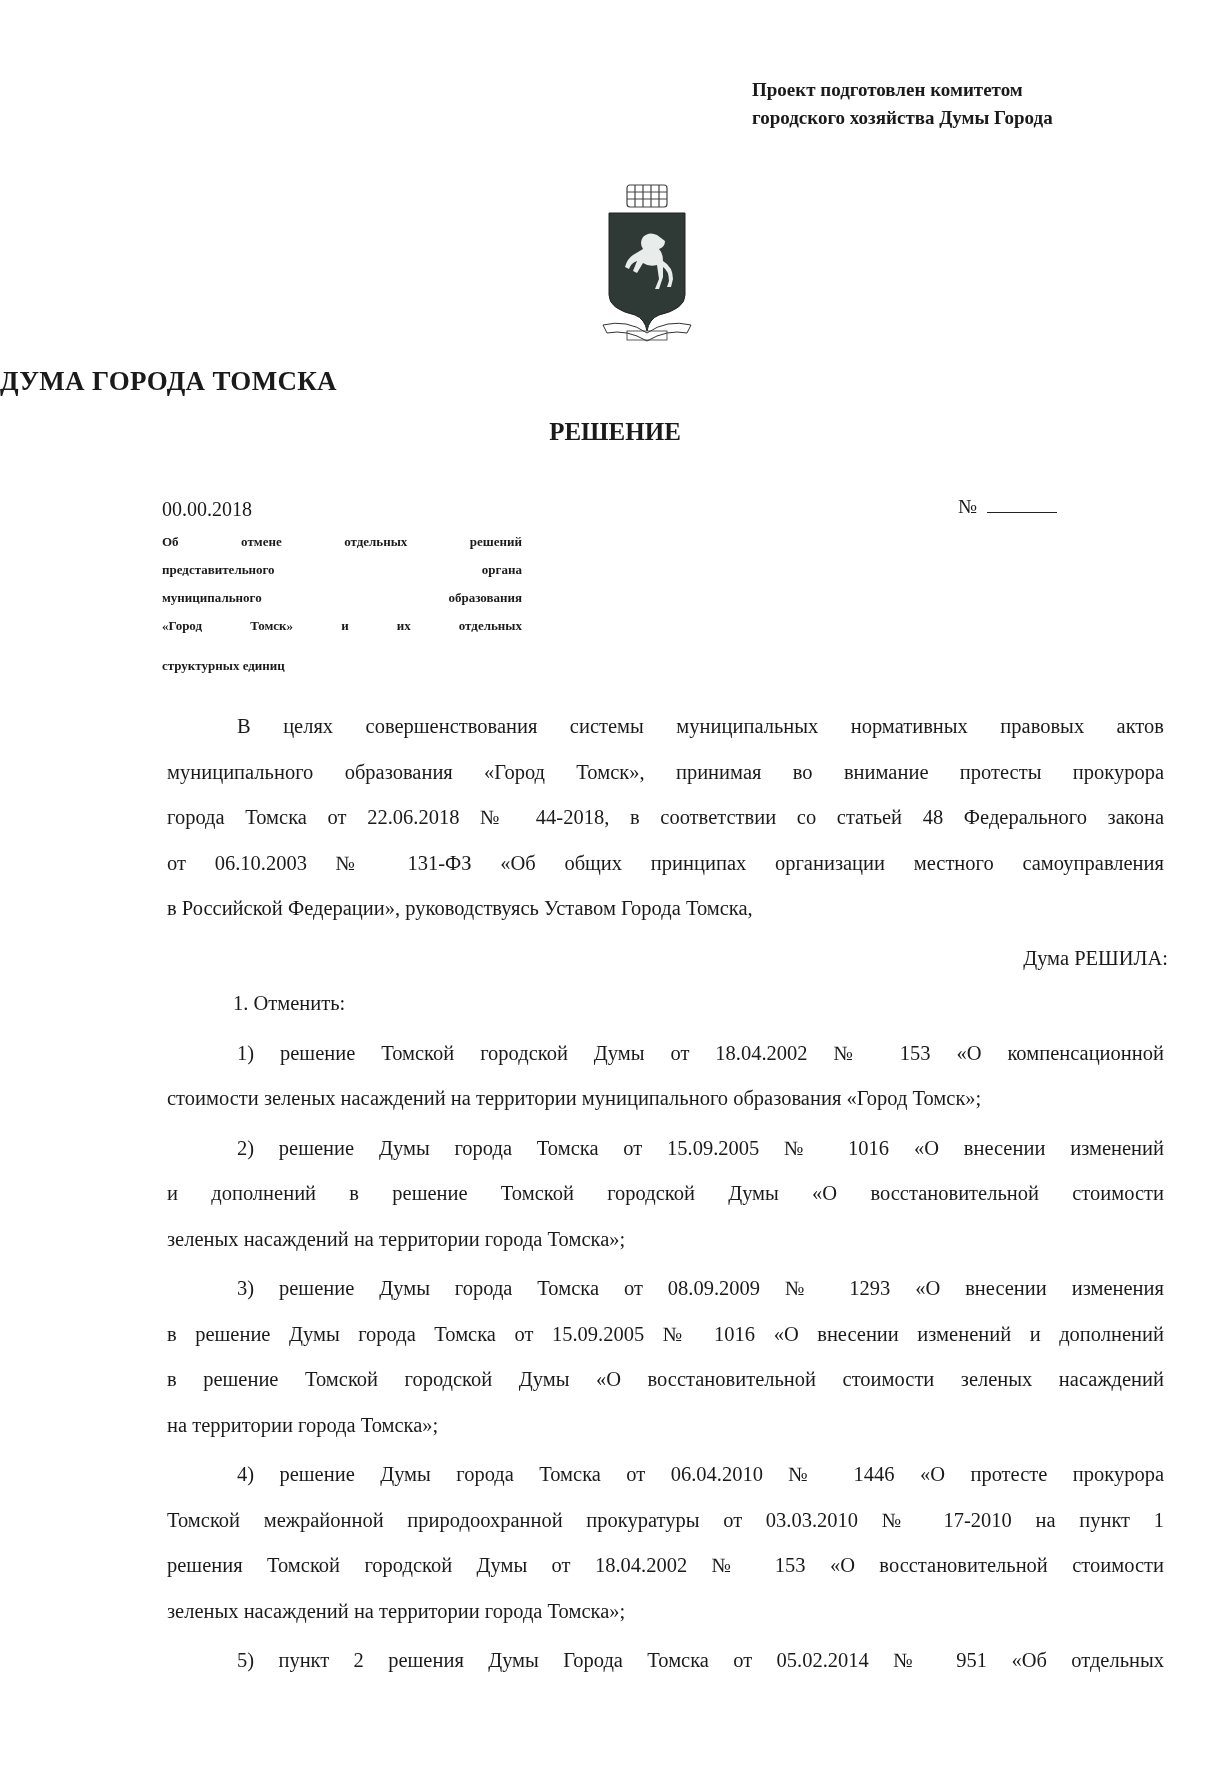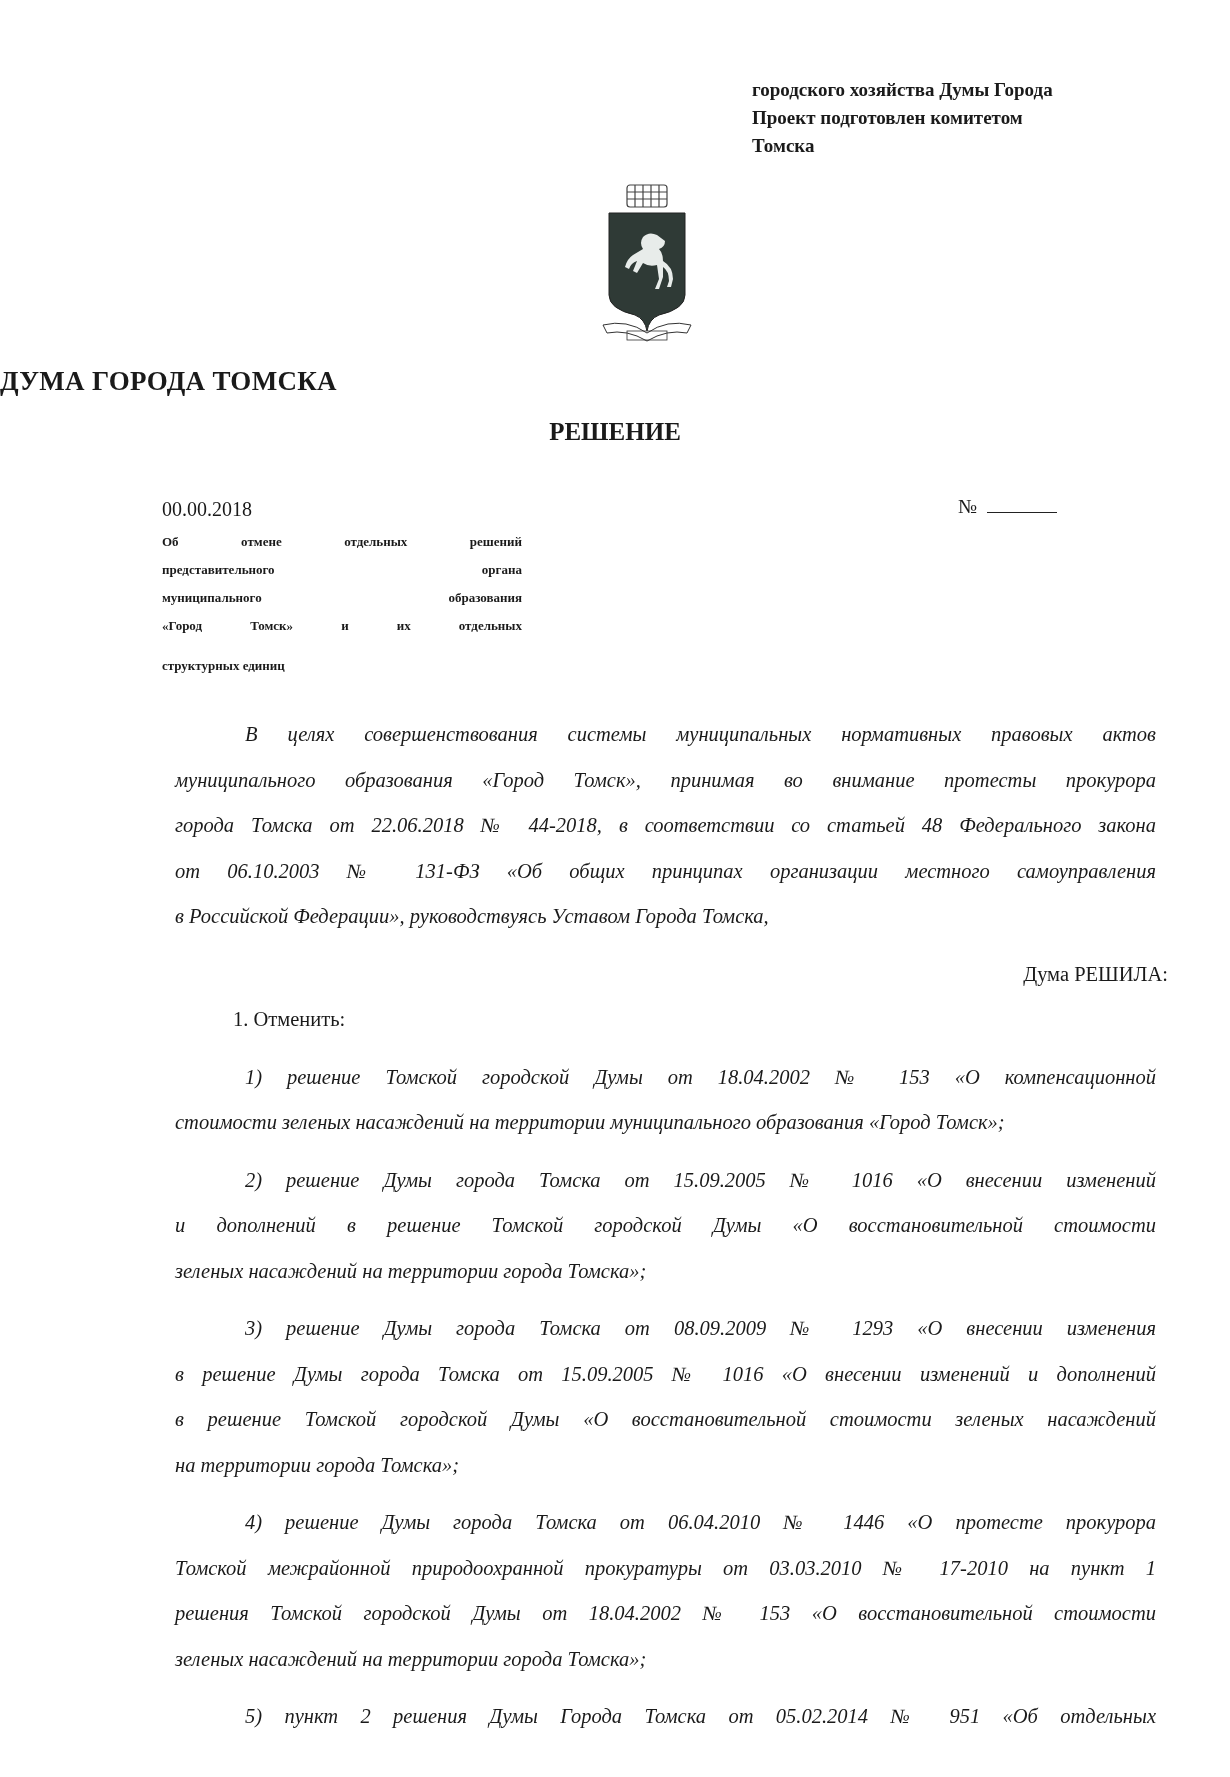--- a/index.html
+++ b/index.html
@@ -10,34 +10,33 @@
   .emblem { left:597px; top:183px; width:100px; height:165px; }
   .council { left:0; width:1230px; top:366px; text-align:left; font-weight:bold; font-size:27px; letter-spacing:0.3px; }
   .decision { left:0; width:1230px; top:418px; text-align:center; font-weight:bold; font-size:25px; }
   .date { left:162px; top:498px; font-size:20px; }
   .number { left:958px; top:494px; font-size:20px; }
   .number .blank { display:inline-block; width:70px; border-bottom:1.5px solid #222; margin-left:10px; height:18px; vertical-align:baseline; }
   .subject { left:162px; top:528px; width:360px; font-weight:bold; font-size:13px; line-height:28px; text-align:justify; }
   .subject span { display:block; text-align:justify; text-align-last:justify; }
   .subject span.last { text-align-last:left;margin-top:12px; }
   .body { left:163px; top:700px; width:1005px; font-size:20.5px; line-height:45.5px; }
-  .para { text-align:justify; text-indent:70px; margin:12px;font-style:italic; }
+  .para { text-align:justify; text-indent:70px; margin:4px; }
   .center { text-align:right; text-indent:0; margin:0; }
   .indent { text-indent:70px; margin:0; }
   .para .ln { display:block; text-align:justify; text-align-last:justify; text-indent:0; }
   .para .ln.first { padding-left:70px; }
   .para .ln.end { text-align-last:left; }
 </style>
 </head>
 <body>
 
 <div class="abs committee">
+  <div>Проект подготовлен комитетом</div>
   <div>городского хозяйства Думы Города</div>
-  <div>Проект подготовлен комитетом</div>
-  <div>Томска</div>
 </div>
 
 <div class="abs emblem">
   <svg width="100" height="165" viewBox="0 0 100 165">
 
     <g fill="none" stroke="#444" stroke-width="1.2">
       <rect x="30" y="2" width="40" height="22" rx="3"></rect>
       <line x1="30" y1="9" x2="70" y2="9"></line>
       <line x1="30" y1="16" x2="70" y2="16"></line>
       <line x1="38" y1="2" x2="38" y2="24"></line>

